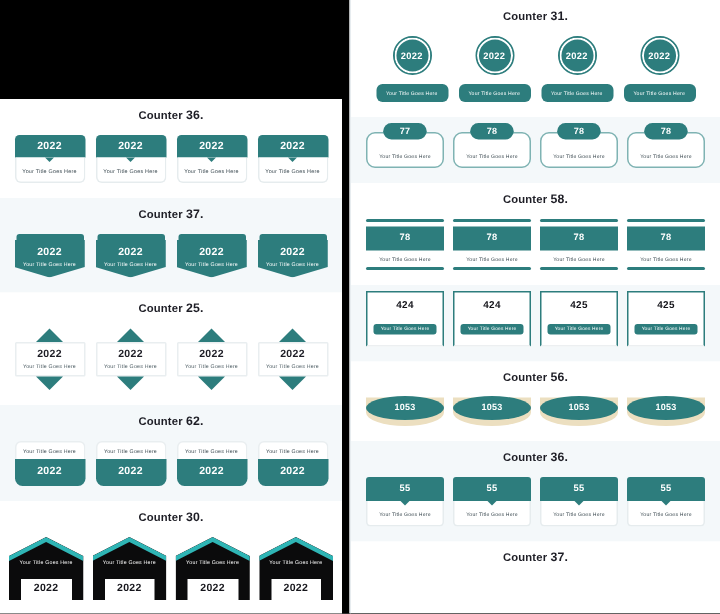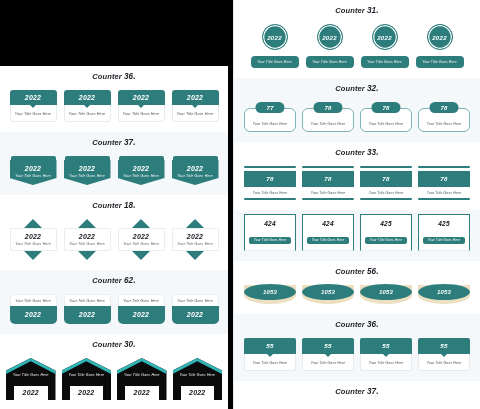--- a/index.html
+++ b/index.html
@@ -10,21 +10,21 @@
     overflow: hidden;
   }
   #stage { position: relative; width: 480px; height: 409px; background: #000; }
 
   
   .panel { position: absolute; overflow: hidden; }
   #left-panel  { left: 0;   top: 66px;  width: 228px; height: 343px; background: #fdfdfd; }
   #right-panel { left: 233px; top: 0;   width: 247px; height: 409px; background: #ffffff;
                  border-left: 1px solid #e7ecef; }
 
-  .strip { position: relative; width: 100%; font-style: italic; }
+  .strip { position: relative; width: 100%; }
   .strip.alt { background: #f4f8fa; }
   .strip.plain { background: #ffffff; }
 
   .sec-title {
     text-align: center;
     font-size: 7.5px;
     font-weight: bold;
     color: #1d1d25;
     letter-spacing: .1px;
     padding: 6px 0 5px;
@@ -309,21 +309,21 @@
             <div class="n">2022</div>
             <div class="lb">Your Title Goes Here</div>
           </div>
         </div>
       </div>
     </div>
 
     <div class="strip plain">
       <div class="sec-title">
         <span>Counter</span>
-        <span class="num">18.</span>
+        <span class="num">25.</span>
       </div>
       <div class="row">
         <div class="c38">
           <div class="tri-up"></div>
           <div class="card">
             <div class="n">2022</div>
             <div class="lb">Your Title Goes Here</div>
           </div>
           <div class="tri-dn"></div>
         </div>
@@ -439,24 +439,20 @@
           <div class="pill">Your Title Goes Here</div>
         </div>
         <div class="c31">
           <div class="ring">2022</div>
           <div class="pill">Your Title Goes Here</div>
         </div>
       </div>
     </div>
 
     <div class="strip alt">
-      <div class="sec-title">
-        <span>Counter</span>
-        <span class="num">32.</span>
-      </div>
       <div class="row tight">
         <div class="c32">
           <div class="badge">77</div>
           <div class="box">
             <div class="lb">Your Title Goes Here</div>
           </div>
         </div>
         <div class="c32">
           <div class="badge">78</div>
           <div class="box">
@@ -474,21 +470,21 @@
           <div class="box">
             <div class="lb">Your Title Goes Here</div>
           </div>
         </div>
       </div>
     </div>
 
     <div class="strip plain">
       <div class="sec-title">
         <span>Counter</span>
-        <span class="num">33.</span>
+        <span class="num">58.</span>
       </div>
       <div class="row tight">
         <div class="c33">
           <div class="rule"></div>
           <div class="bar">78</div>
           <div class="lb">Your Title Goes Here</div>
           <div class="rule"></div>
         </div>
         <div class="c33">
           <div class="rule"></div>

